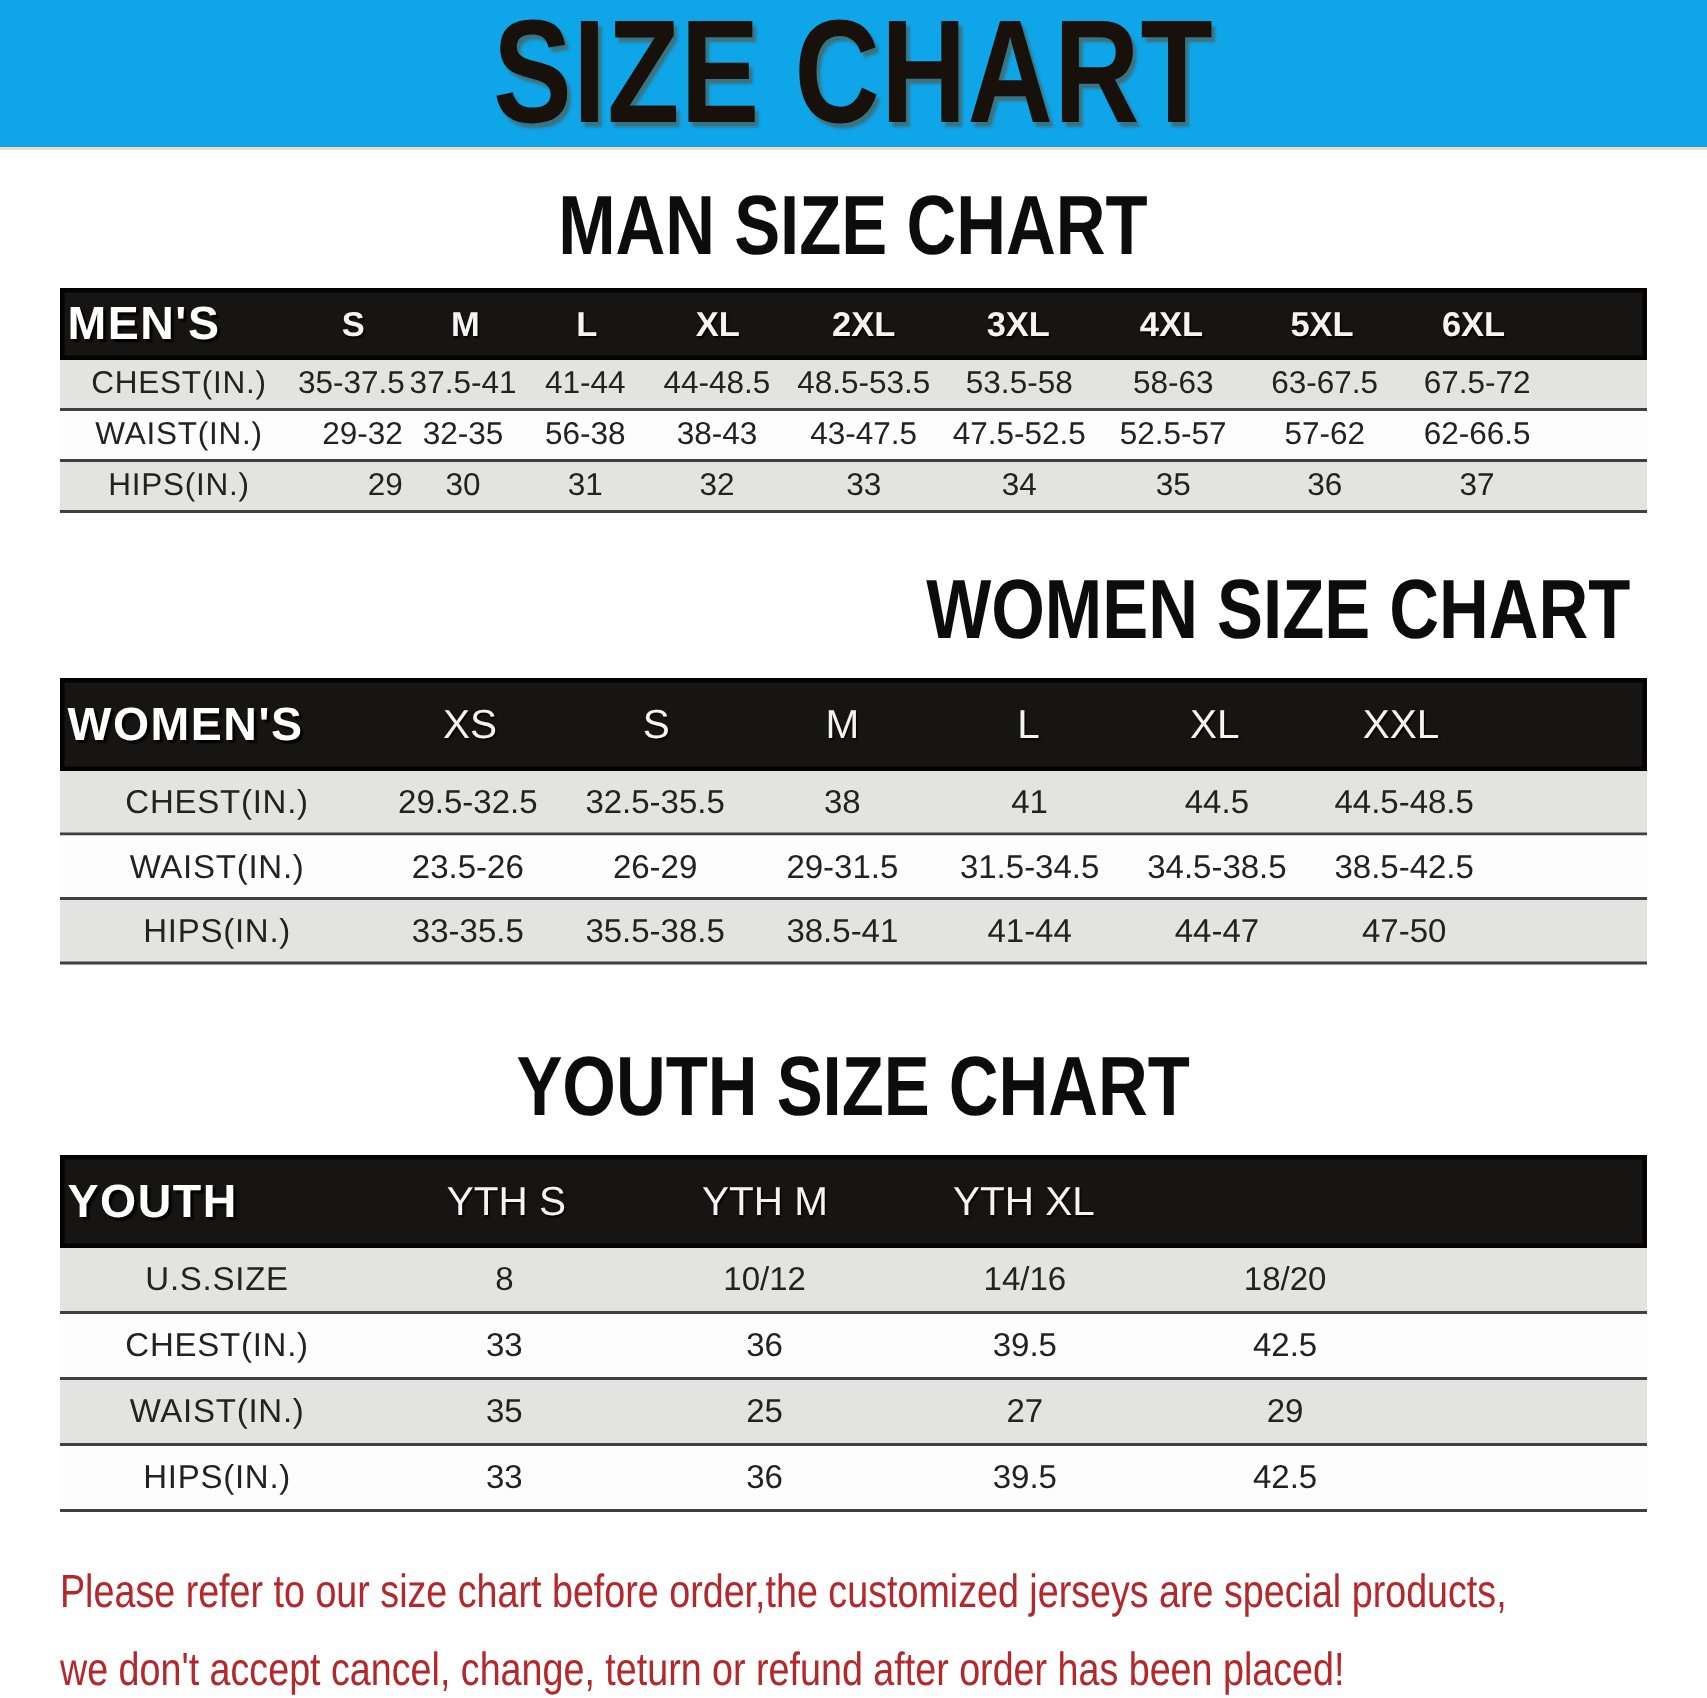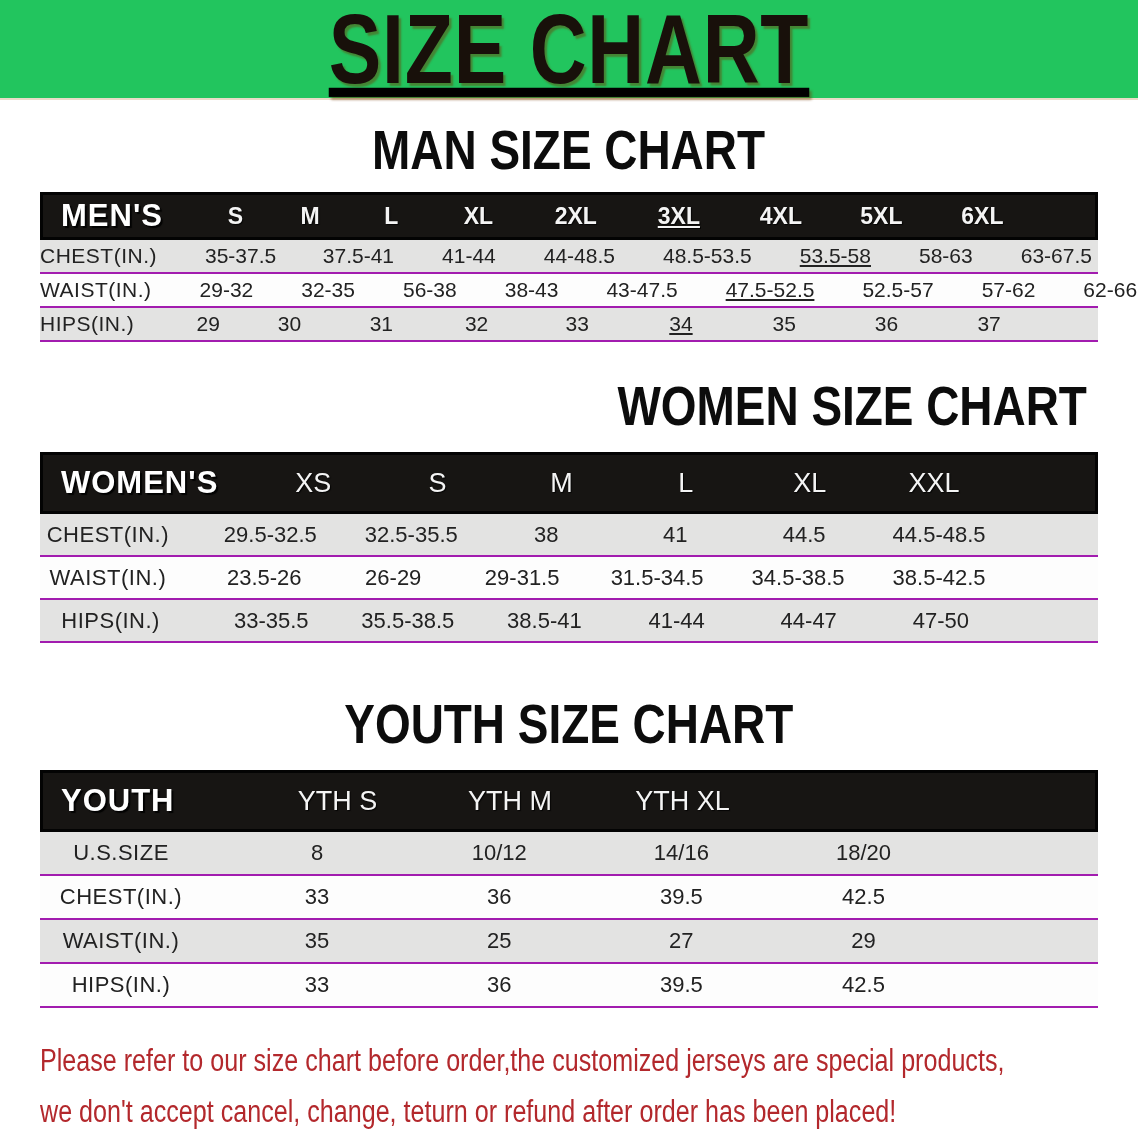--- a/index.html
+++ b/index.html
@@ -6,23 +6,22 @@
   html,body { background:#ffffff; }
   body { font-family:"Liberation Sans","DejaVu Sans",sans-serif; }
   #page {
     position:relative; width:1138px; height:1132px;
     background:#ffffff; overflow:hidden; margin:0 auto;
   }
 
   
   .banner {
     position:absolute; top:0; left:0; width:1138px; height:100px;
-    background:#22c55e; display:flex; align-items:center; justify-content:center;
+    background:#0ea5e9; display:flex; align-items:center; justify-content:center;
     border-bottom:2px solid #e9dcc8;
-    text-decoration:underline;
   }
   .banner-title {
     display:inline-block; transform:scale(0.82,1.02); transform-origin:center;
     font-size:96px; font-weight:800; line-height:1; color:#18100a;
     letter-spacing:1px; white-space:nowrap;
     text-shadow:3px 3px 2px rgba(110,55,0,0.45);
   }
 
   
   .section-heading {
@@ -36,46 +35,46 @@
 
   
   .szt { position:absolute; left:40px; width:1058px; }
   .thead {
     display:flex; align-items:center;
     background:#171513; border:3px solid #030303;
     color:#f4f4f4;
     box-shadow:0 1px 0 rgba(0,0,0,0.35);
   }
   .thead .corner {
-    font-weight:800; letter-spacing:1px; padding-left:18px; text-align:left;
+    font-weight:800; letter-spacing:1px; padding-left:2px; text-align:left;
     color:#ffffff; text-shadow:2px 2px 1px rgba(0,0,0,0.9);
     white-space:nowrap;
   }
   .thead .size { text-align:center; white-space:nowrap; text-shadow:1px 1px 1px rgba(0,0,0,0.8); }
   .men-head { height:48px; }
   .men-head .corner { font-size:31px; }
   .men-head .size { font-size:23px; font-weight:700; }
   .big-head { height:62px; }
   .big-head .corner { font-size:31px; }
   .big-head .size { font-size:27px; font-weight:400; }
 
-  .tr { display:flex; align-items:center; border-bottom:2px solid #a21caf;gap:48px; }
+  .tr { display:flex; align-items:center; border-bottom:2px solid #404040; }
   .tr.gray { background:#e3e3e2; }
   .tr.white { background:#fdfdfd; }
   .men-body .tr { height:34px; }
   .women-body .tr { height:43px; }
   .youth-body .tr { height:44px; }
   .td { text-align:center; color:#222222; white-space:nowrap; }
   .men-body .td { font-size:21px; }
   .women-body .td, .youth-body .td { font-size:22px; }
   .row-label { letter-spacing:0.5px; }
 
   
   .mc0{width:15%;} .mc1{width:6.6%;text-align:right;} .mc2{width:7.6%;} .mc3{width:7.8%;}
-  .mc4{width:8.8%;} .mc5{width:9.7%;} .mc6{width:9.9%;text-decoration:underline;} .mc7{width:9.5%;}
+  .mc4{width:8.8%;} .mc5{width:9.7%;} .mc6{width:9.9%;} .mc7{width:9.5%;}
   .mc8{width:9.6%;} .mc9{width:9.6%;} .mcf{width:5.9%;}
   .wc0{width:19.8%;} .wc{width:11.8%;} .wcf{width:9.4%;}
   .yc0{width:19.8%;} .yc{width:16.4%;} .ycf{width:14.6%;}
 
   
   .disclaimer {
     position:absolute; left:40px; top:1038px; width:1098px;
     color:#b3282c; line-height:46px; font-weight:400;
   }
   .disclaimer .line {

